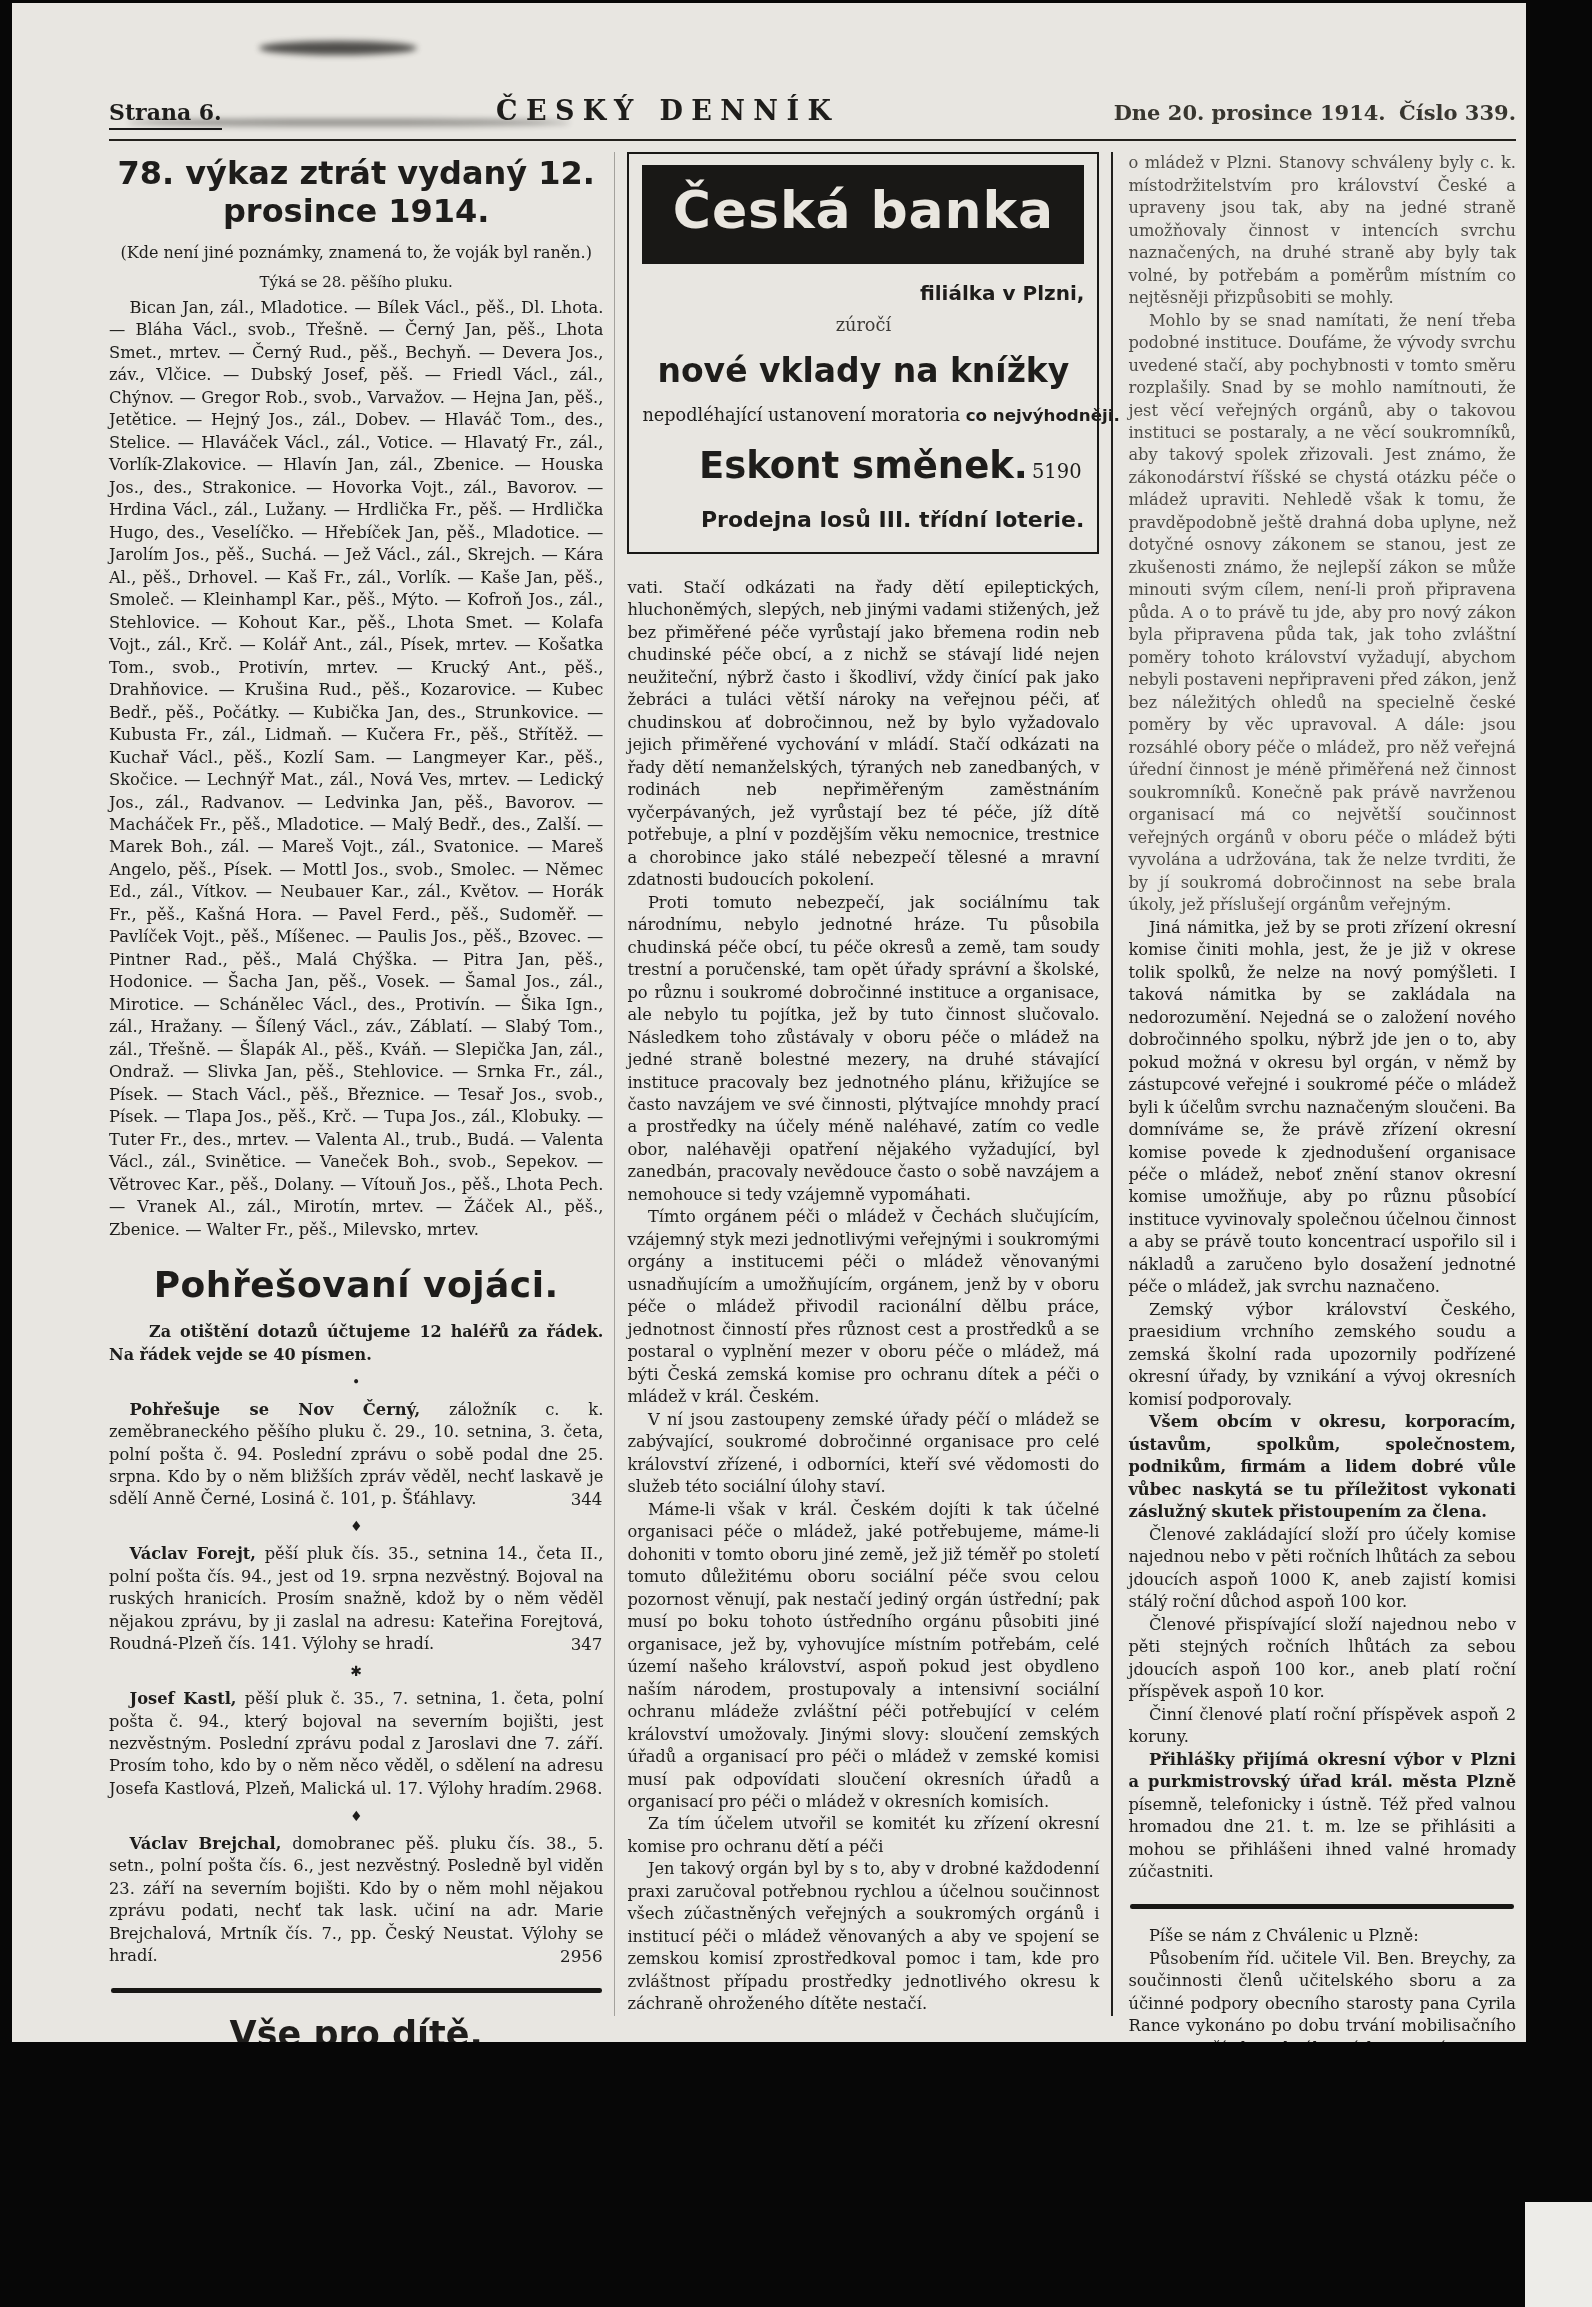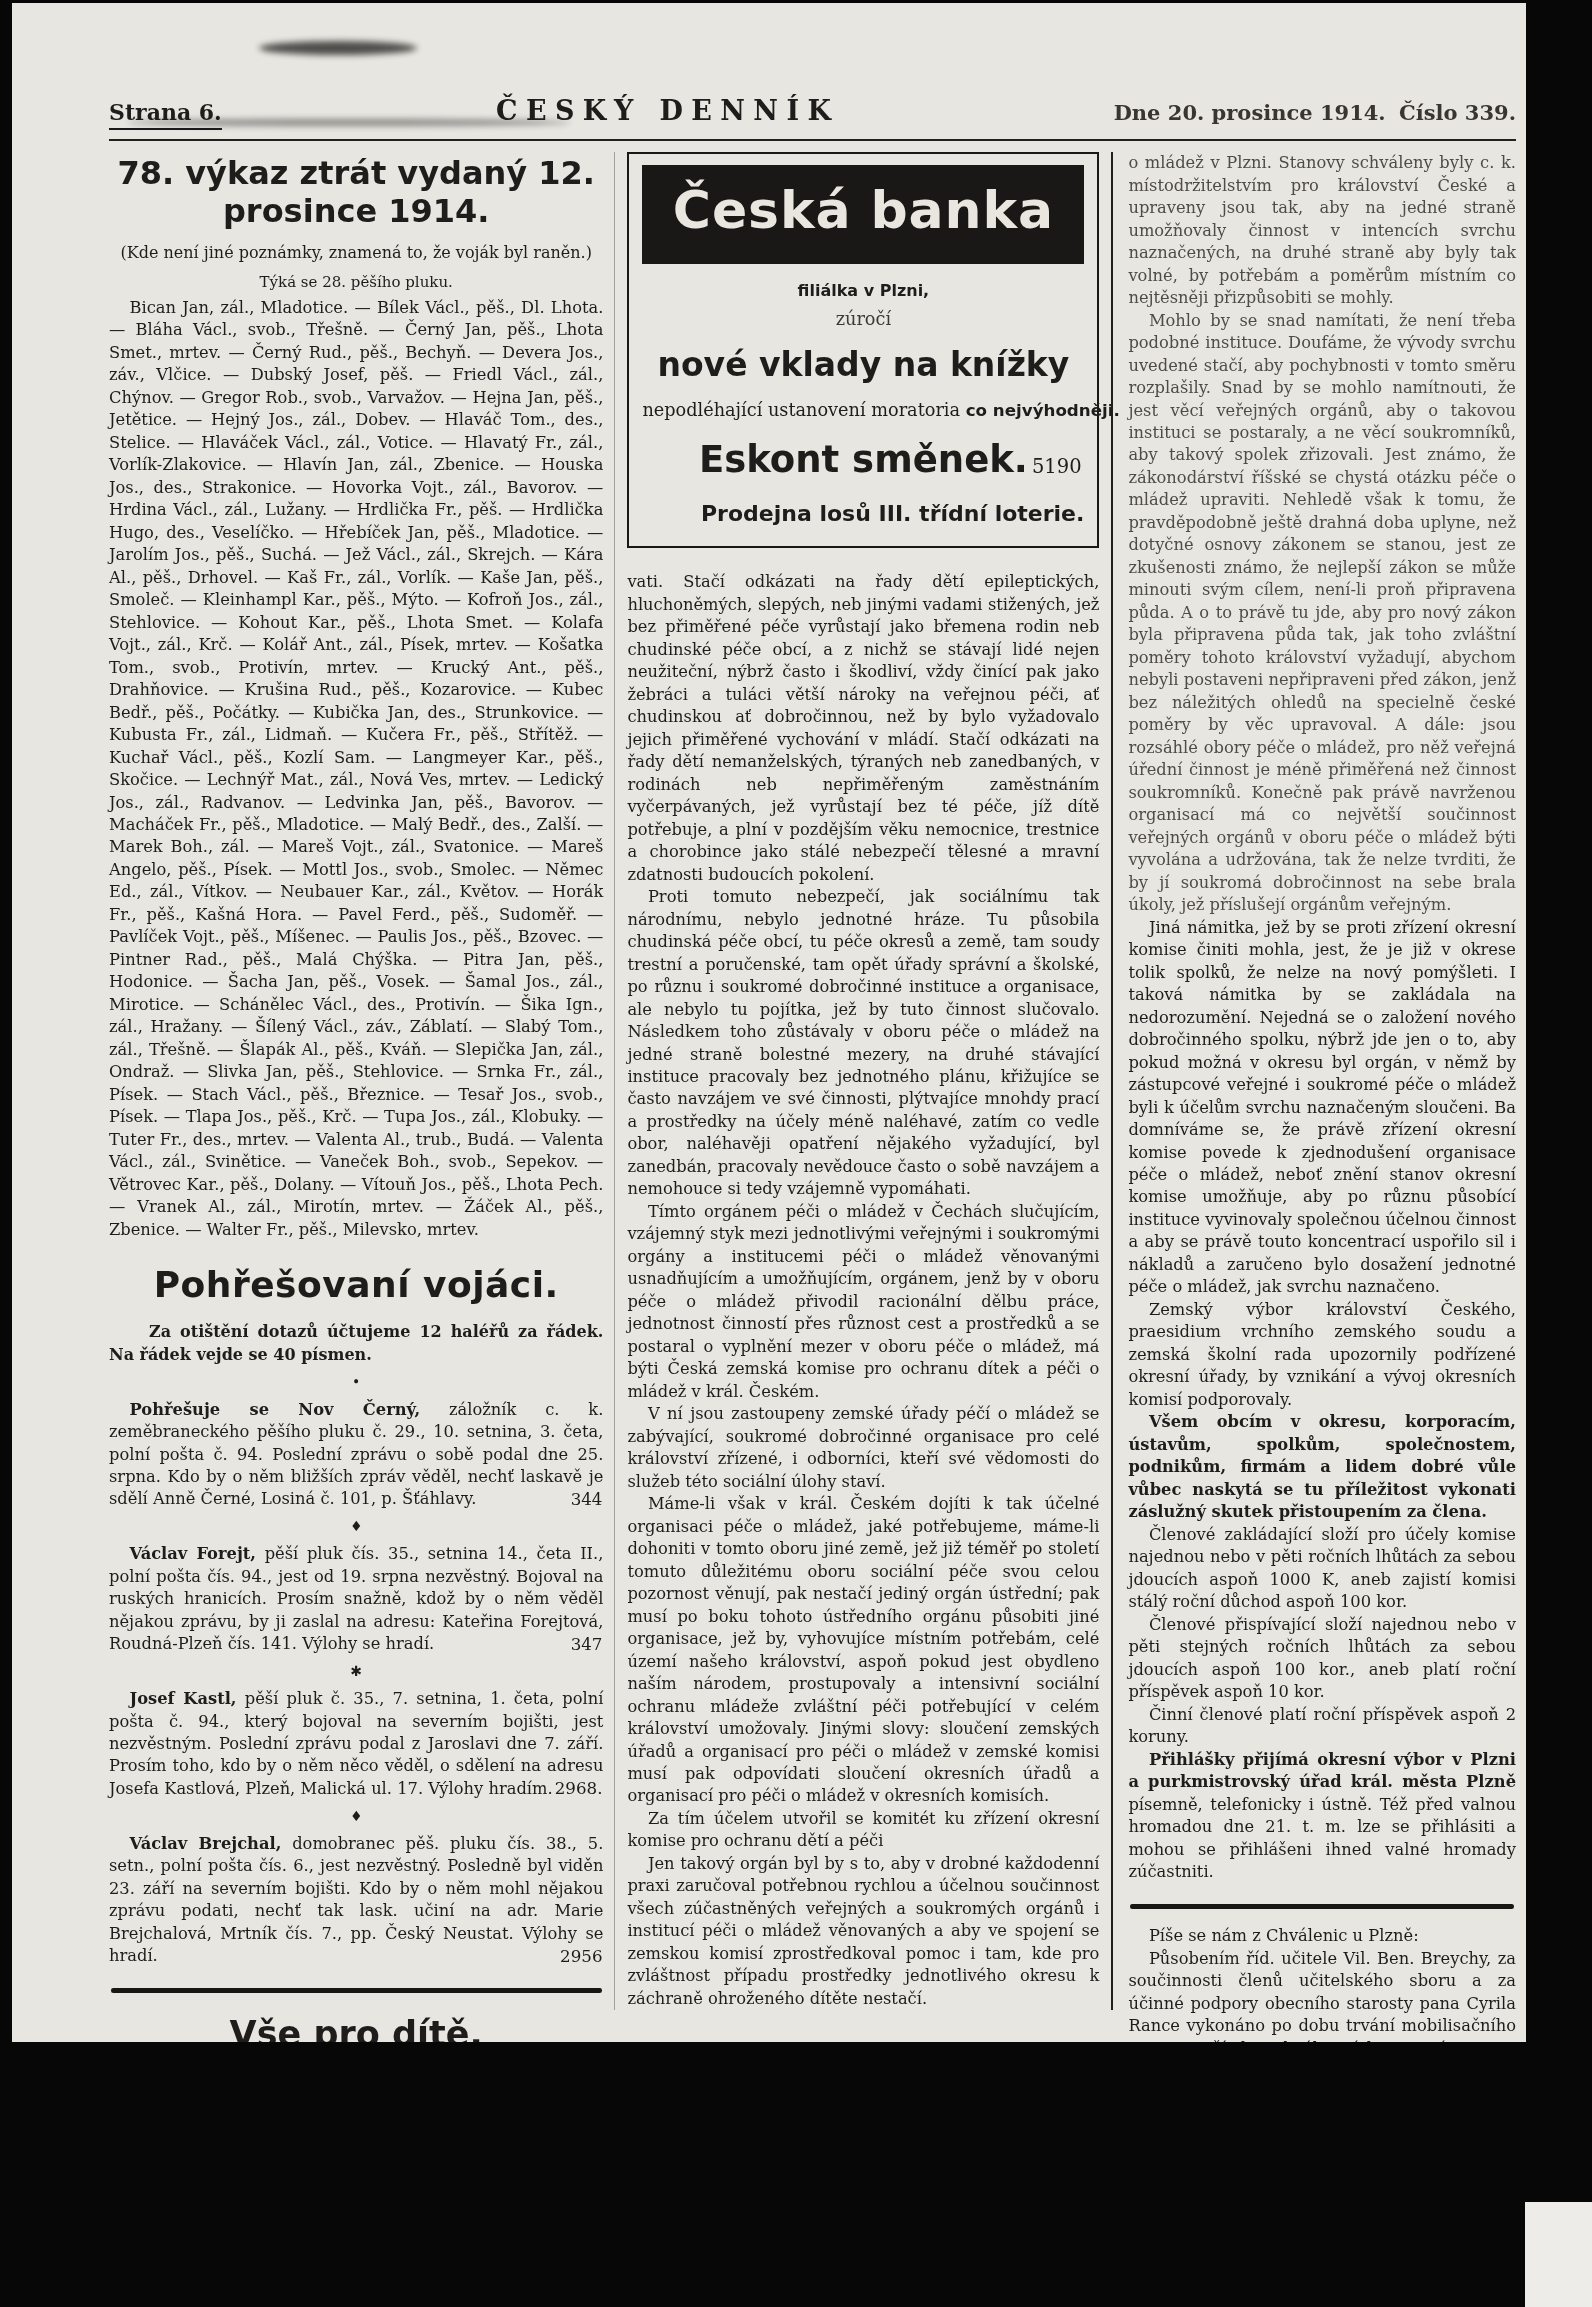--- a/index.html
+++ b/index.html
@@ -44,22 +44,22 @@
 
   .divider{height:4.7px;background:#181714;margin:20.5px 1.9px 16.7px;filter:blur(0.5px);border-radius:2.3px;}
   .vse-head{font-size:35px;margin:4.7px 0 16px;}
   .bold-center{font-weight:bold;text-align:center;text-indent:0;margin:4.7px 18.6px;}
 
   
   .bank{border:2.8px solid #191816;padding:11px 13px 16.7px;margin:0 0 23px;}
   .bank-banner{background:#191816;color:#e9e6df;font-family:"DejaVu Sans","Liberation Sans",sans-serif;
                font-weight:bold;font-size:52px;text-align:center;padding:10.2px 2.8px 16.7px;letter-spacing:0.9px;
                white-space:nowrap;}
-  .bank-branch{text-align:center;font-family:"DejaVu Sans","Liberation Sans",sans-serif;font-weight:bold;
-               font-size:16px;margin-top:16px;}
+  .bank-branch{text-align:right;font-family:"DejaVu Sans","Liberation Sans",sans-serif;font-weight:bold;
+               font-size:20px;margin-top:16px;}
   .bank-tag{text-align:center;font-size:17.7px;margin-top:5.6px;color:#3c3a36;}
   .bank-headline{text-align:center;font-family:"DejaVu Sans","Liberation Sans",sans-serif;font-weight:bold;
                font-size:33px;margin-top:10.2px;white-space:nowrap;}
   .bank-morat{text-align:center;font-size:17.7px;margin-top:10.2px;white-space:nowrap;}
   .bank-morat b{font-family:"DejaVu Sans","Liberation Sans",sans-serif;font-size:16.7px;}
   .bank-eskont{position:relative;text-align:center;font-family:"DejaVu Sans","Liberation Sans",sans-serif;
                font-weight:bold;font-size:37px;margin-top:12px;}
   .bank-eskont .num{position:absolute;right:2.8px;bottom:4.7px;font-family:"DejaVu Serif","Liberation Serif",serif;
                font-weight:normal;font-size:19.5px;}
   .bank-lottery{text-align:right;font-family:"DejaVu Sans","Liberation Sans",sans-serif;font-weight:bold;

